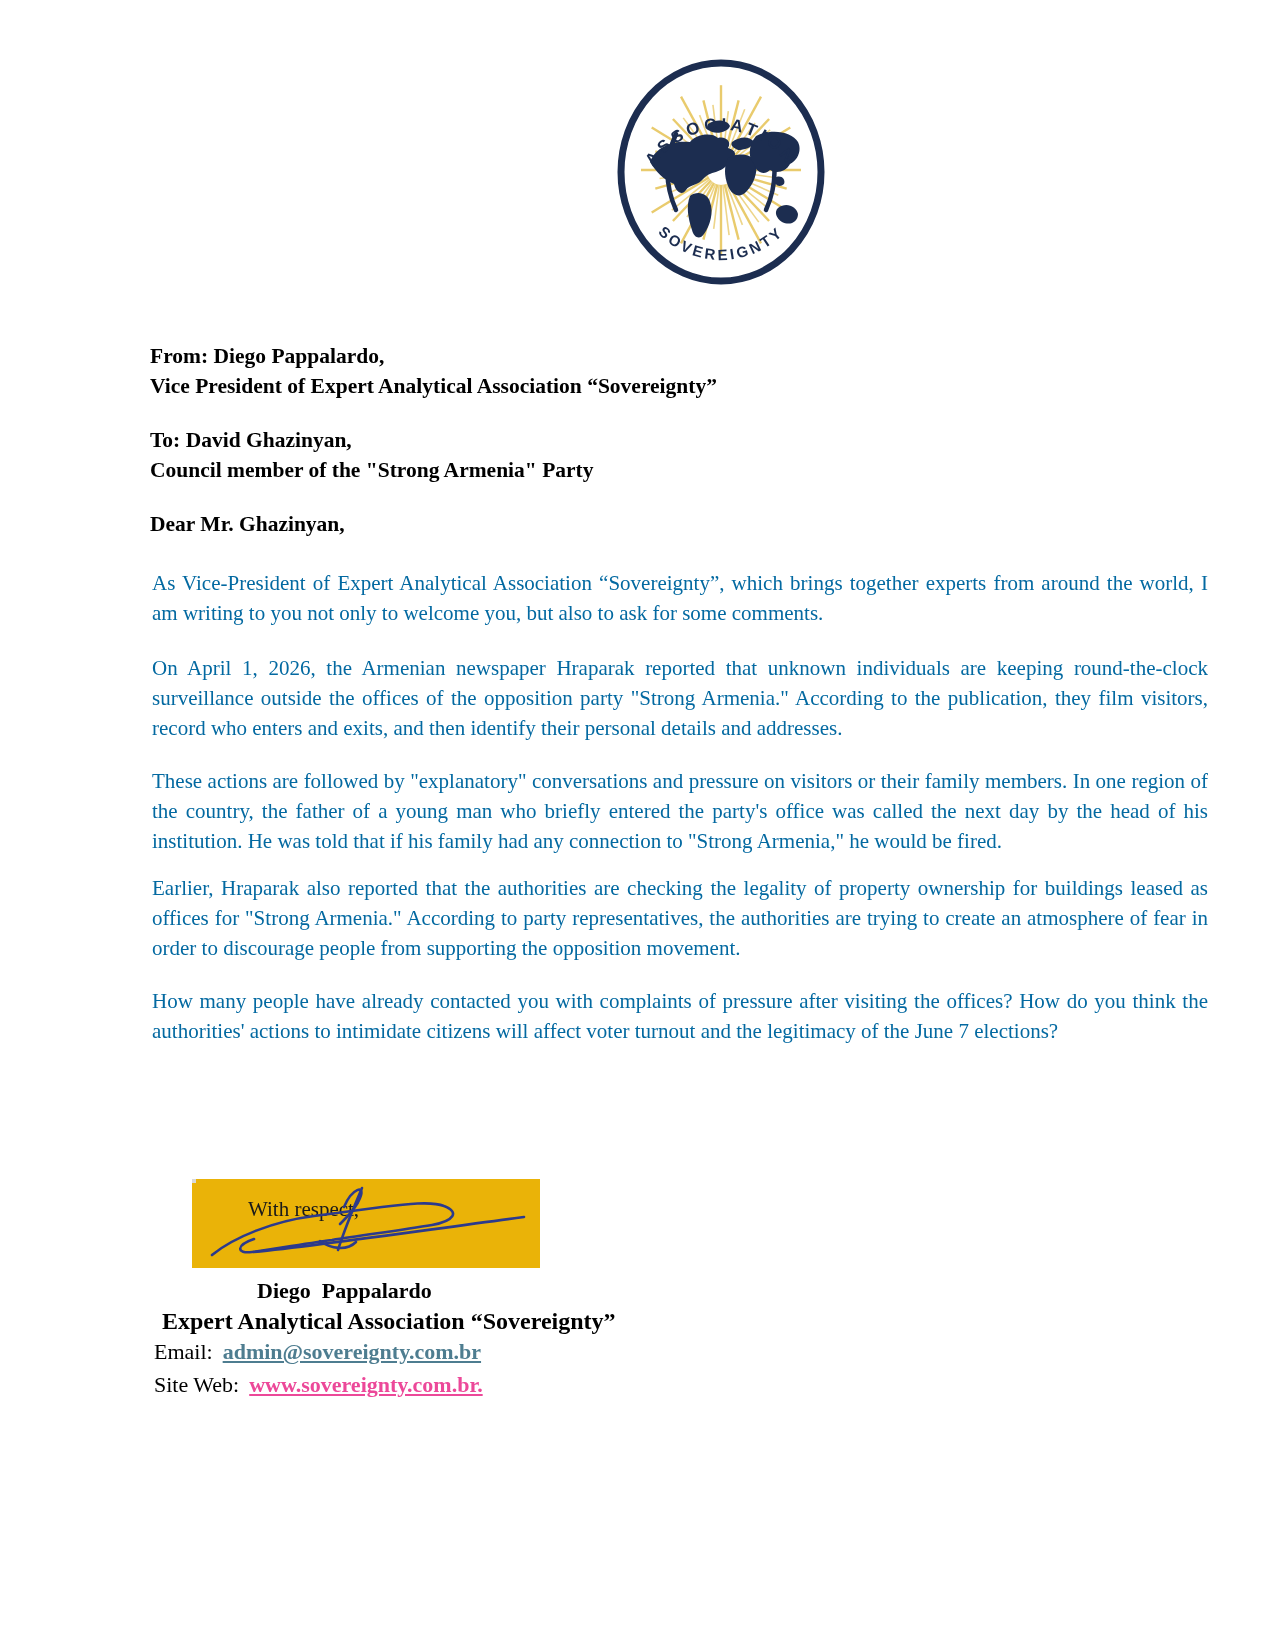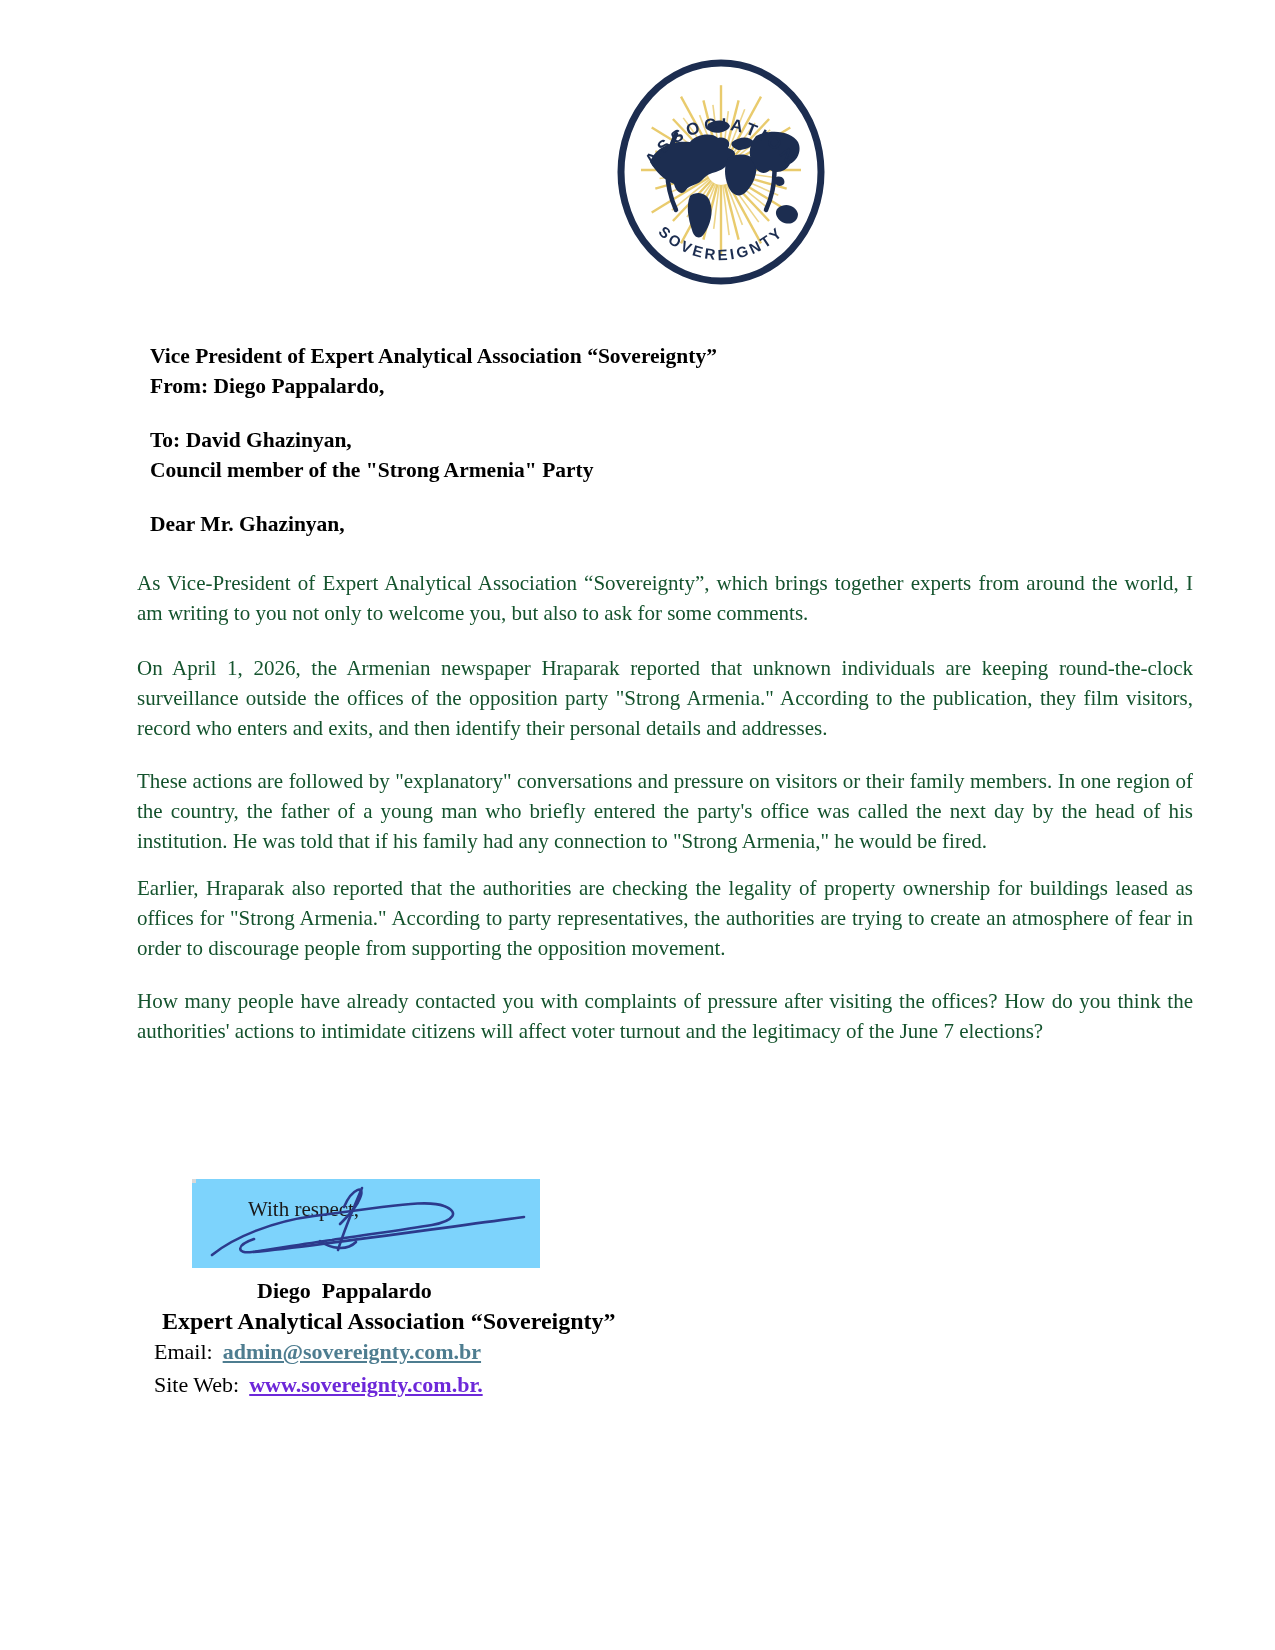--- a/index.html
+++ b/index.html
@@ -24,34 +24,34 @@
     box-sizing: border-box; padding-right: 33px;
     text-align: right; font-weight: bold; font-size: 22px; line-height: 30px;
   }
   .addr-block { position: absolute; left: 150px; font-weight: bold; font-size: 21.5px; line-height: 30px; }
   .addr-from { top: 341px; }
   .addr-to   { top: 425px; }
   .salutation { position: absolute; left: 150px; top: 509px; font-weight: bold; font-size: 21.5px; line-height: 30px; }
 
   
   .para {
-    position: absolute; left: 137px; width: 1056px; margin: 0;
-    font-size: 21px; line-height: 30px; text-align: justify; color: #14532d;
+    position: absolute; left: 152px; width: 1056px; margin: 0;
+    font-size: 21px; line-height: 30px; text-align: justify; color: #0369a1;
   }
   .p1 { top: 568px; }
   .p2 { top: 653px; }
   .p3 { top: 766px; }
   .p4 { top: 873px; }
   .p5 { top: 986px; }
   .p6 { top: 1096px; }
 
   
   .sig-image {
     position: absolute; left: 192px; top: 1179px; width: 348px; height: 89px;
-    background: #7dd3fc;
+    background: #eab308;
   }
   .sig-corner { position: absolute; left: 0; top: 0; width: 4px; height: 4px; background: #d9d9d9; }
   .closing-text {
     position: absolute; left: 56px; top: 18px;
     font-size: 21px; color: #1a1a1a; white-space: nowrap;
   }
   .sig-scrawl { position: absolute; left: 0; top: 0; width: 348px; height: 89px; }
 
   .sig-name {
     position: absolute; left: 257px; top: 1276px;
@@ -150,22 +150,22 @@
         <textPath href="#arc-top" startOffset="50%" text-anchor="middle">ASSOCIATION</textPath>
       </text>
       <text class="logo-arc-text" font-size="15" letter-spacing="3" fill="#1c2d50">
         <textPath href="#arc-bottom" startOffset="50%" text-anchor="middle">SOVEREIGNTY</textPath>
       </text>
     </svg>
   </div>
 
 
   <div class="addr-block addr-from">
+    <div>From: Diego Pappalardo,</div>
     <div>Vice President of Expert Analytical Association “Sovereignty”</div>
-    <div>From: Diego Pappalardo,</div>
   </div>
 
   <div class="addr-block addr-to">
     <div>To: David Ghazinyan,</div>
     <div>Council member of the "Strong Armenia" Party</div>
   </div>
 
   <div class="salutation">Dear Mr. Ghazinyan,</div>
 
   <p class="para p1">As Vice-President of Expert Analytical Association “Sovereignty”, which brings together experts from around the world, I am writing to you not only to welcome you, but also to ask for some comments.</p>
@@ -188,16 +188,16 @@
     </svg>
   </div>
 
   <div class="sig-name">Diego  Pappalardo</div>
   <div class="sig-org">Expert Analytical Association “Sovereignty”</div>
 
   <div class="contact-row contact-email">
     <span class="contact-label">Email:</span><span class="contact-link" style="color: rgb(78, 125, 144); text-align: center;">admin@sovereignty.com.br</span>
   </div>
   <div class="contact-row contact-site">
-    <span class="contact-label">Site Web:</span><span class="contact-link" style="color: #6d28d9;">www.sovereignty.com.br.</span>
+    <span class="contact-label">Site Web:</span><span class="contact-link" style="color: #ec4899;">www.sovereignty.com.br.</span>
   </div>
 
 </div>
 
 </body></html>

